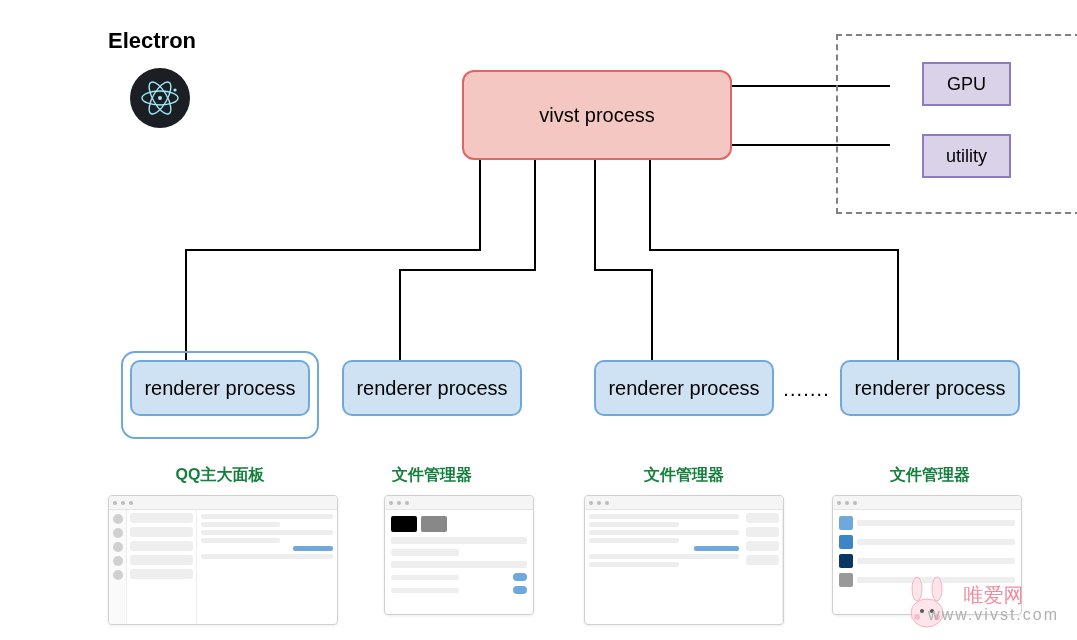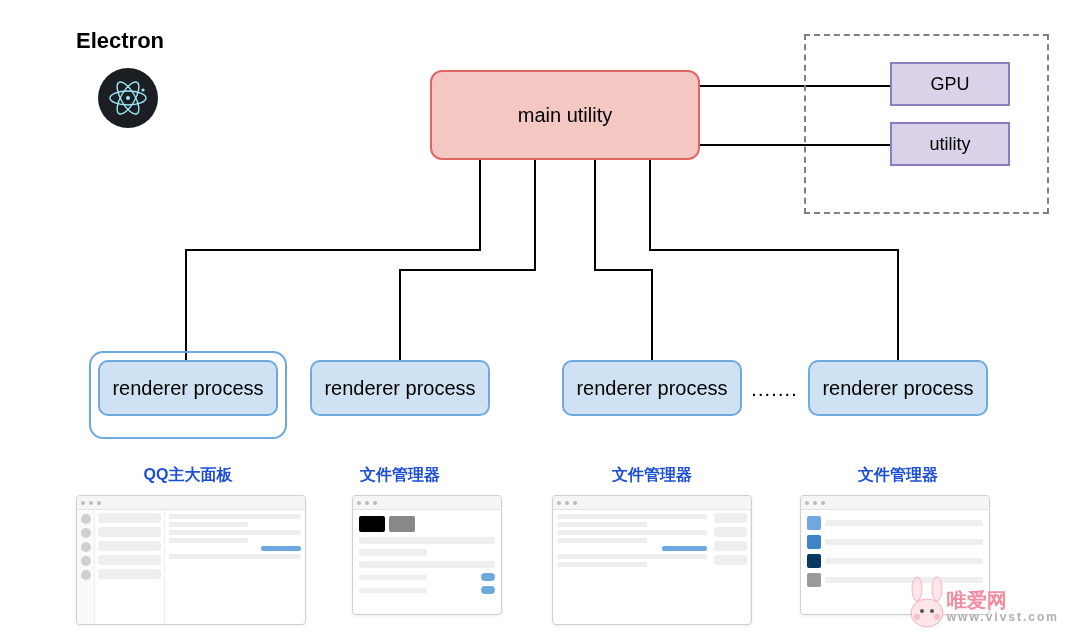--- a/index.html
+++ b/index.html
@@ -4,21 +4,21 @@
 <style>
   * { box-sizing: border-box; }
   html, body { margin:0; padding:0; }
   body {
     width:1077px; height:640px;
     background:#ffffff;
     font-family: -apple-system, "Helvetica Neue", Arial, "PingFang SC", "Microsoft YaHei", sans-serif;
     position:relative;
     overflow:hidden;
   }
-  .abs { position:absolute; }
+  .abs { position:absolute;margin-left:32px; }
 
   
   .title {
     left:76px; top:28px;
     font-size:22px; font-weight:700; color:#000;
   }
   .logo {
     left:98px; top:68px;
     width:60px; height:60px; border-radius:50%;
     background:#1b1f24;
@@ -37,49 +37,49 @@
     background:#f4c7c3;
     border:2px solid #e06666;
     border-radius:12px;
   }
   .dashed-box {
     left:804px; top:34px;
     width:245px; height:180px;
     border:2px dashed #808080;
   }
   .small-box {
-    width:120px; height:44px;
+    width:89px; height:44px;
     background:#d9d2e9;
     border:2px solid #8e7cc3;
     border-radius:0;
     font-size:18px;
   }
   .gpu-box { left:890px; top:62px; }
-  .util-box { left:890px; top:122px; }
+  .util-box { left:890px; top:134px; }
 
   .renderer-box {
     width:180px; height:56px;
     background:#cfe2f3;
     border:2px solid #6fa8dc;
     border-radius:10px;
   }
   .r1 { left:98px;  top:360px; }
   .r2 { left:310px; top:360px; }
   .r3 { left:562px; top:360px; }
   .r4 { left:808px; top:360px; }
   .r1-outer {
     left:89px; top:351px;
     width:198px; height:88px;
     border:2px solid #6fa8dc;
     border-radius:14px;
   }
 
   
   .caption {
-    font-size:16px; font-weight:700; color:#1d4ed8;
+    font-size:16px; font-weight:700; color:#15803d;
     text-align:center; width:180px;
   }
   .c1 { left:98px;  top:465px; }
   .c2 { left:310px; top:465px; }
   .c3 { left:562px; top:465px; }
   .c4 { left:808px; top:465px; }
 
   
   .thumb {
     border:1px solid #d0d0d0;
@@ -121,25 +121,25 @@
   
   .dots {
     left:752px; top:387px;
     font-size:14px; letter-spacing:2px; color:#000;
     font-weight:700;
   }
 
   
   .wm {
     right:18px; bottom:16px;
-    font-size:20px; color:#f28da0; font-weight:700;
-    text-align:left; line-height:1.1;
+    font-size:20px; color:#f28da0; font-weight:400;
+    text-align:center; line-height:1.1;
     font-family: "STKaiti","KaiTi",serif;
   }
-  .wm .url { font-size:12px; color:#b0b0b0; font-family:Arial,sans-serif; letter-spacing:2px;}
+  .wm .url { font-size:16px; color:#b0b0b0; font-family:Arial,sans-serif; letter-spacing:2px;}
   .bunny {
     right:120px; bottom:10px;
     width:60px; height:55px;
     opacity:0.9;
   }
 </style>
 </head>
 <body>
 
 <div class="abs title">Electron</div>
@@ -162,21 +162,21 @@
 
     <path d="M700 145 H890"></path>
 
     <path d="M480 160 V250 H186 V360"></path>
     <path d="M535 160 V270 H400 V360"></path>
     <path d="M595 160 V270 H652 V360"></path>
     <path d="M650 160 V250 H898 V360"></path>
   </g>
 </svg>
 
-<div class="abs box main-box">main utility</div>
+<div class="abs box main-box">vivst process</div>
 
 <div class="abs dashed-box"></div>
 <div class="abs box small-box gpu-box">GPU</div>
 <div class="abs box small-box util-box">utility</div>
 
 <div class="abs r1-outer"></div>
 <div class="abs box renderer-box r1">renderer process</div>
 <div class="abs box renderer-box r2">renderer process</div>
 <div class="abs box renderer-box r3">renderer process</div>
 <div class="abs dots">·······</div>

